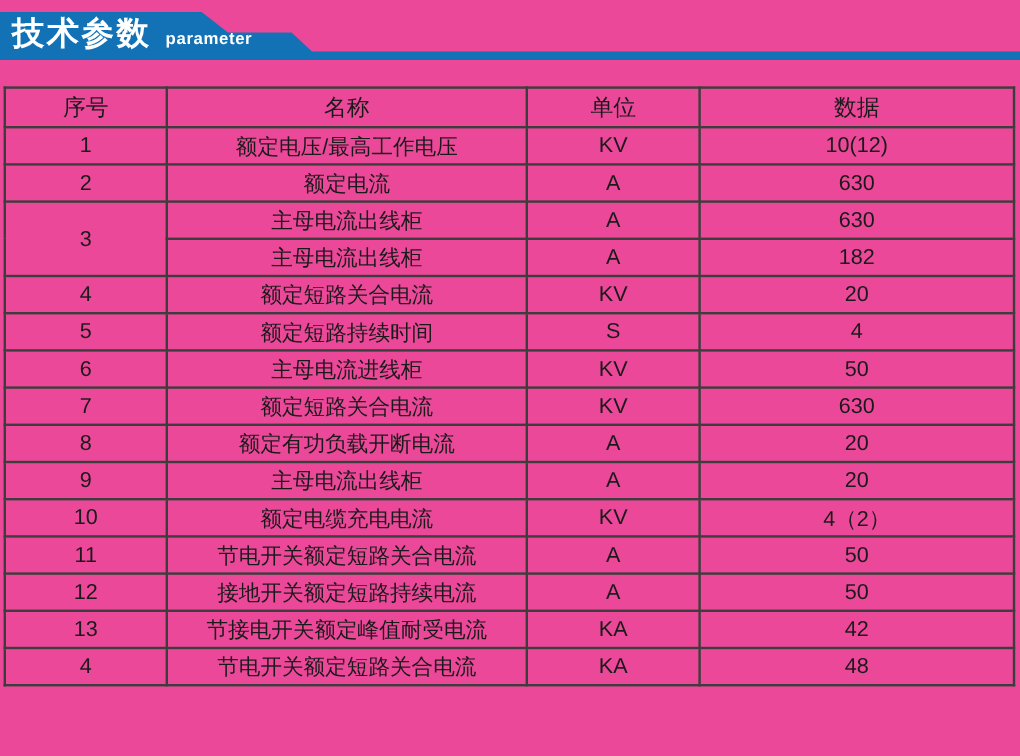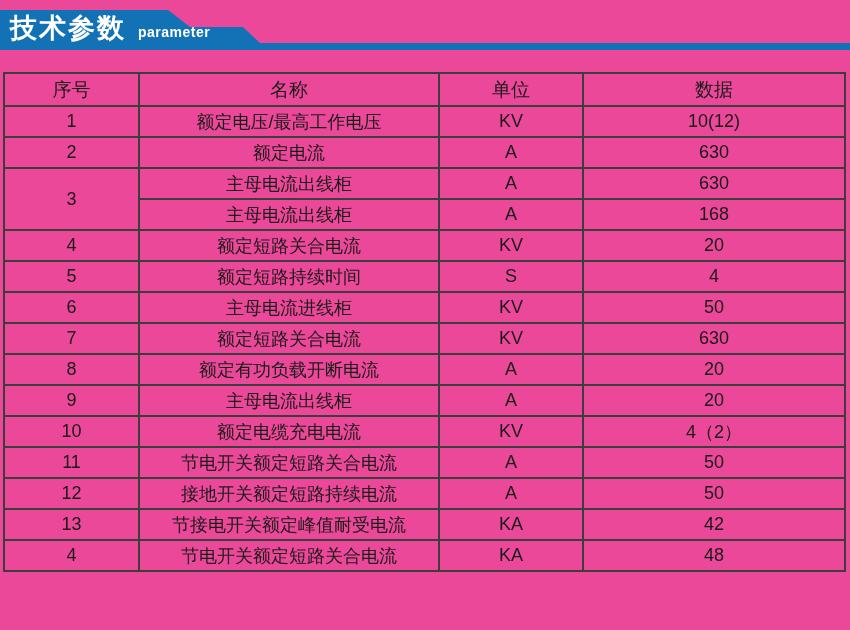--- a/index.html
+++ b/index.html
@@ -109,21 +109,21 @@
       </tr>
       <tr>
         <td rowspan="2">3</td>
         <td>主母电流出线柜</td>
         <td>A</td>
         <td>630</td>
       </tr>
       <tr>
         <td>主母电流出线柜</td>
         <td>A</td>
-        <td>168</td>
+        <td>182</td>
       </tr>
       <tr>
         <td>4</td>
         <td>额定短路关合电流</td>
         <td>KV</td>
         <td>20</td>
       </tr>
       <tr>
         <td>5</td>
         <td>额定短路持续时间</td>

